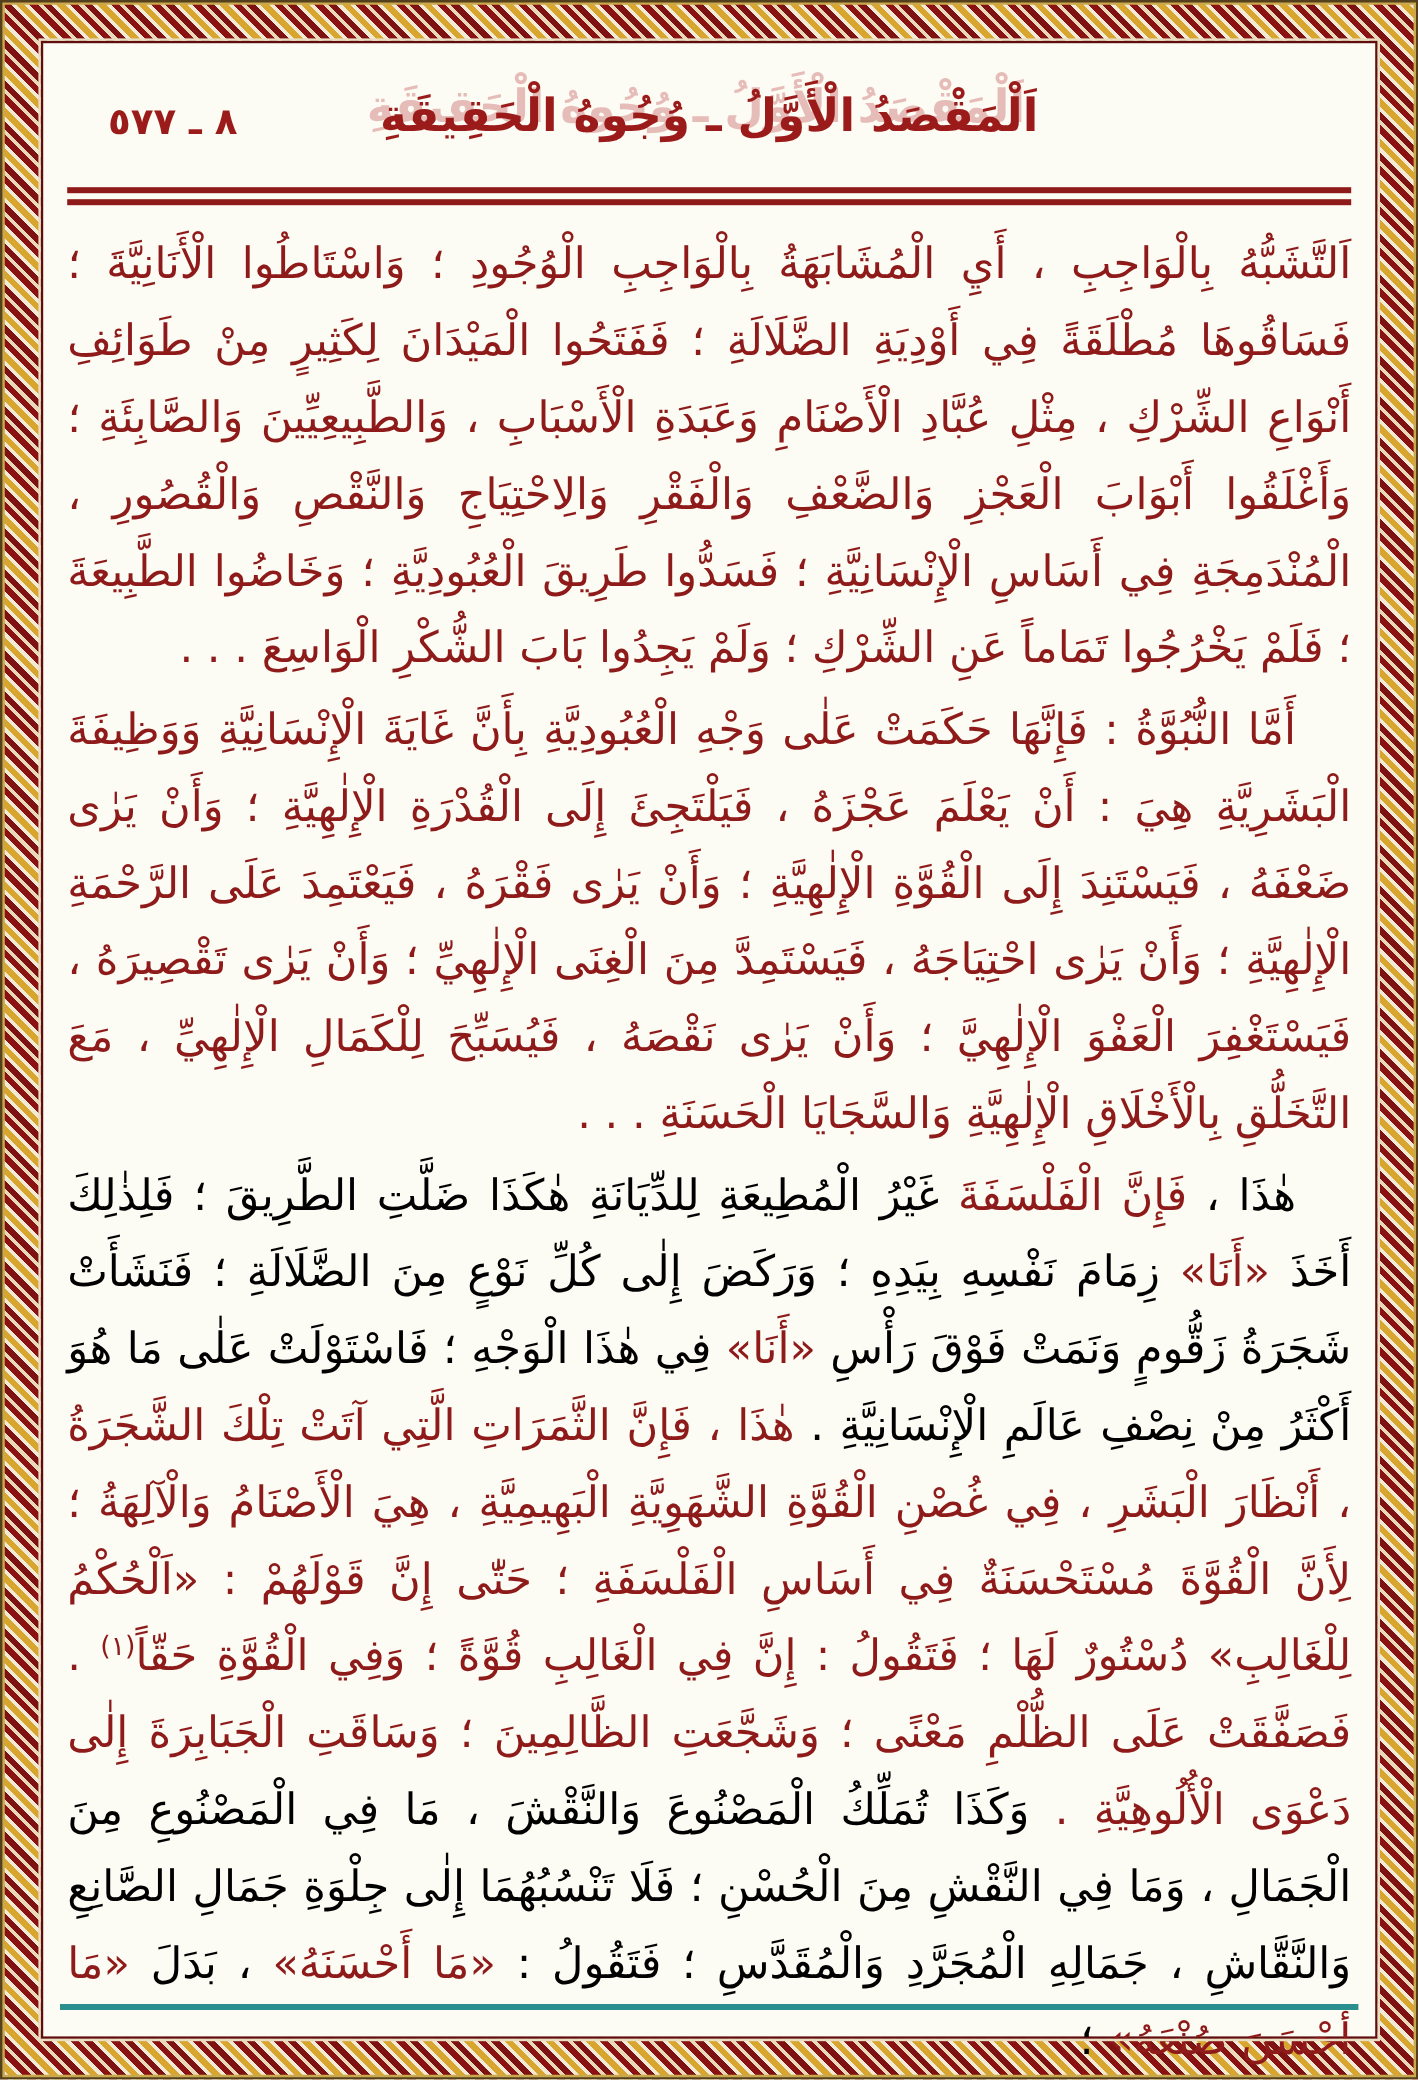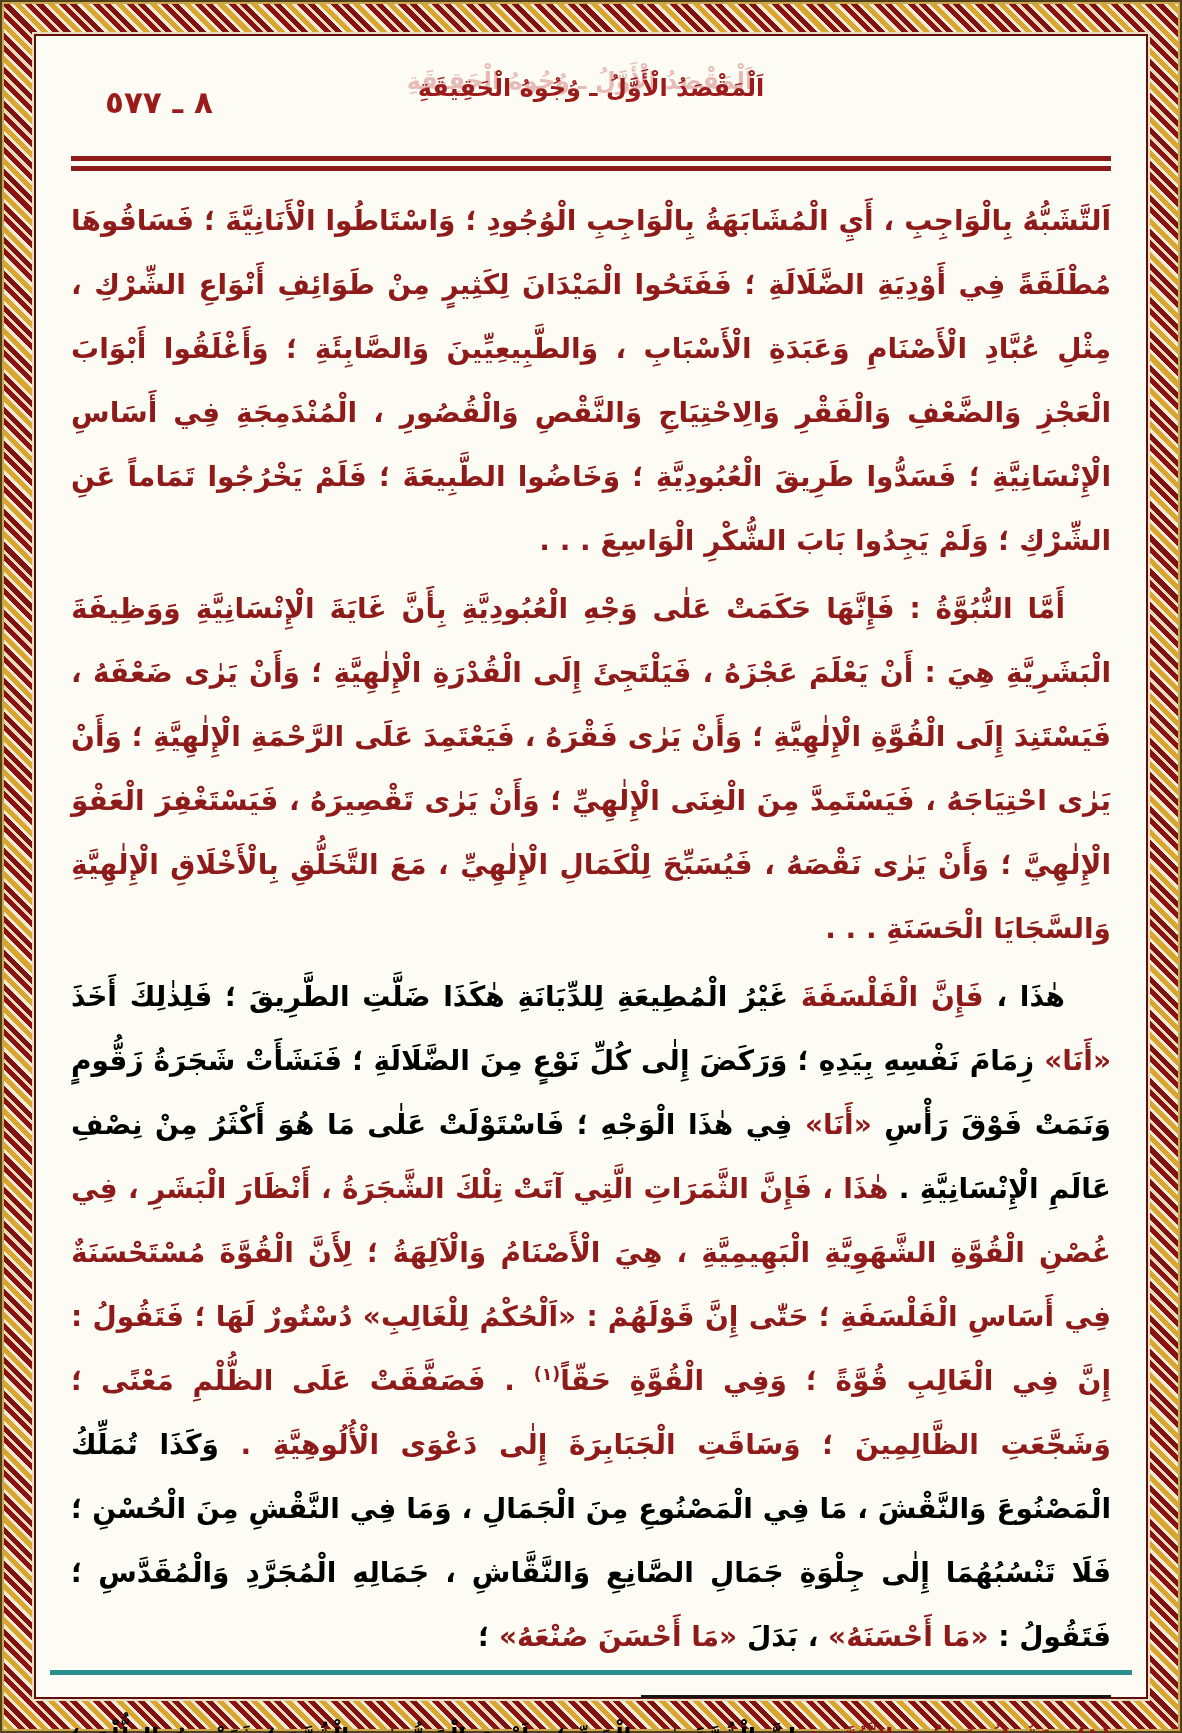--- a/index.html
+++ b/index.html
@@ -13,47 +13,47 @@
         #f3ead6 13px 16px, #8a1212 16px 21px, #e9d9b8 21px 24px);
     box-shadow: inset 0 0 0 2px #55401e, inset 0 0 0 4px #caa84e;
     overflow:hidden;
     font-family:"DejaVu Sans", sans-serif;
   }
   .page {
     position:absolute; inset:34px;
     background:#fcfcf4;
     border:2px solid #5f0d0d;
     outline:2px solid #e9ddc2;
-    padding:22px 35px;
+    padding:22px 20px;
     box-sizing:border-box;
     direction:rtl;
   }
   .teal-line {
     position:absolute; left:14px; right:14px; bottom:22px;
     height:5px; background:#2c8f8f;
   }
   
   .header { position:relative; height:86px; }
   .page-num {
     position:absolute; left:34px; top:26px;
     font-size:31px; font-weight:bold; color:#9b1b1b;
     white-space:nowrap;
   }
   .title {
     text-align:center; padding-top:16px;
-    font-size:24px; font-weight:bold; color:#9b1b1b;
+    font-size:38px; font-weight:bold; color:#9b1b1b;
     text-shadow:-11px -7px 0 rgba(205,110,110,0.45);
   }
   .rule { margin-top:12px; }
   .rule .bar { height:5px; background:#8e1a1a; }
   .rule .bar + .bar { margin-top:5px; }
   
   .body-text {
     margin-top:18px;
-    font-size:28px; font-weight:bold;
+    font-size:36px; font-weight:normal;
     line-height:64px;
     color:#1c1c1c;
     text-align:justify;
   }
   .body-text p { margin:0 0 4px 0; }
   .body-text p.indent { text-indent:46px; }
   .maroon { color:#8e1a1a; }
   .black  { color:#000000; }
   sup.fn-marker { font-size:0.62em; vertical-align:super; line-height:0; }
   

